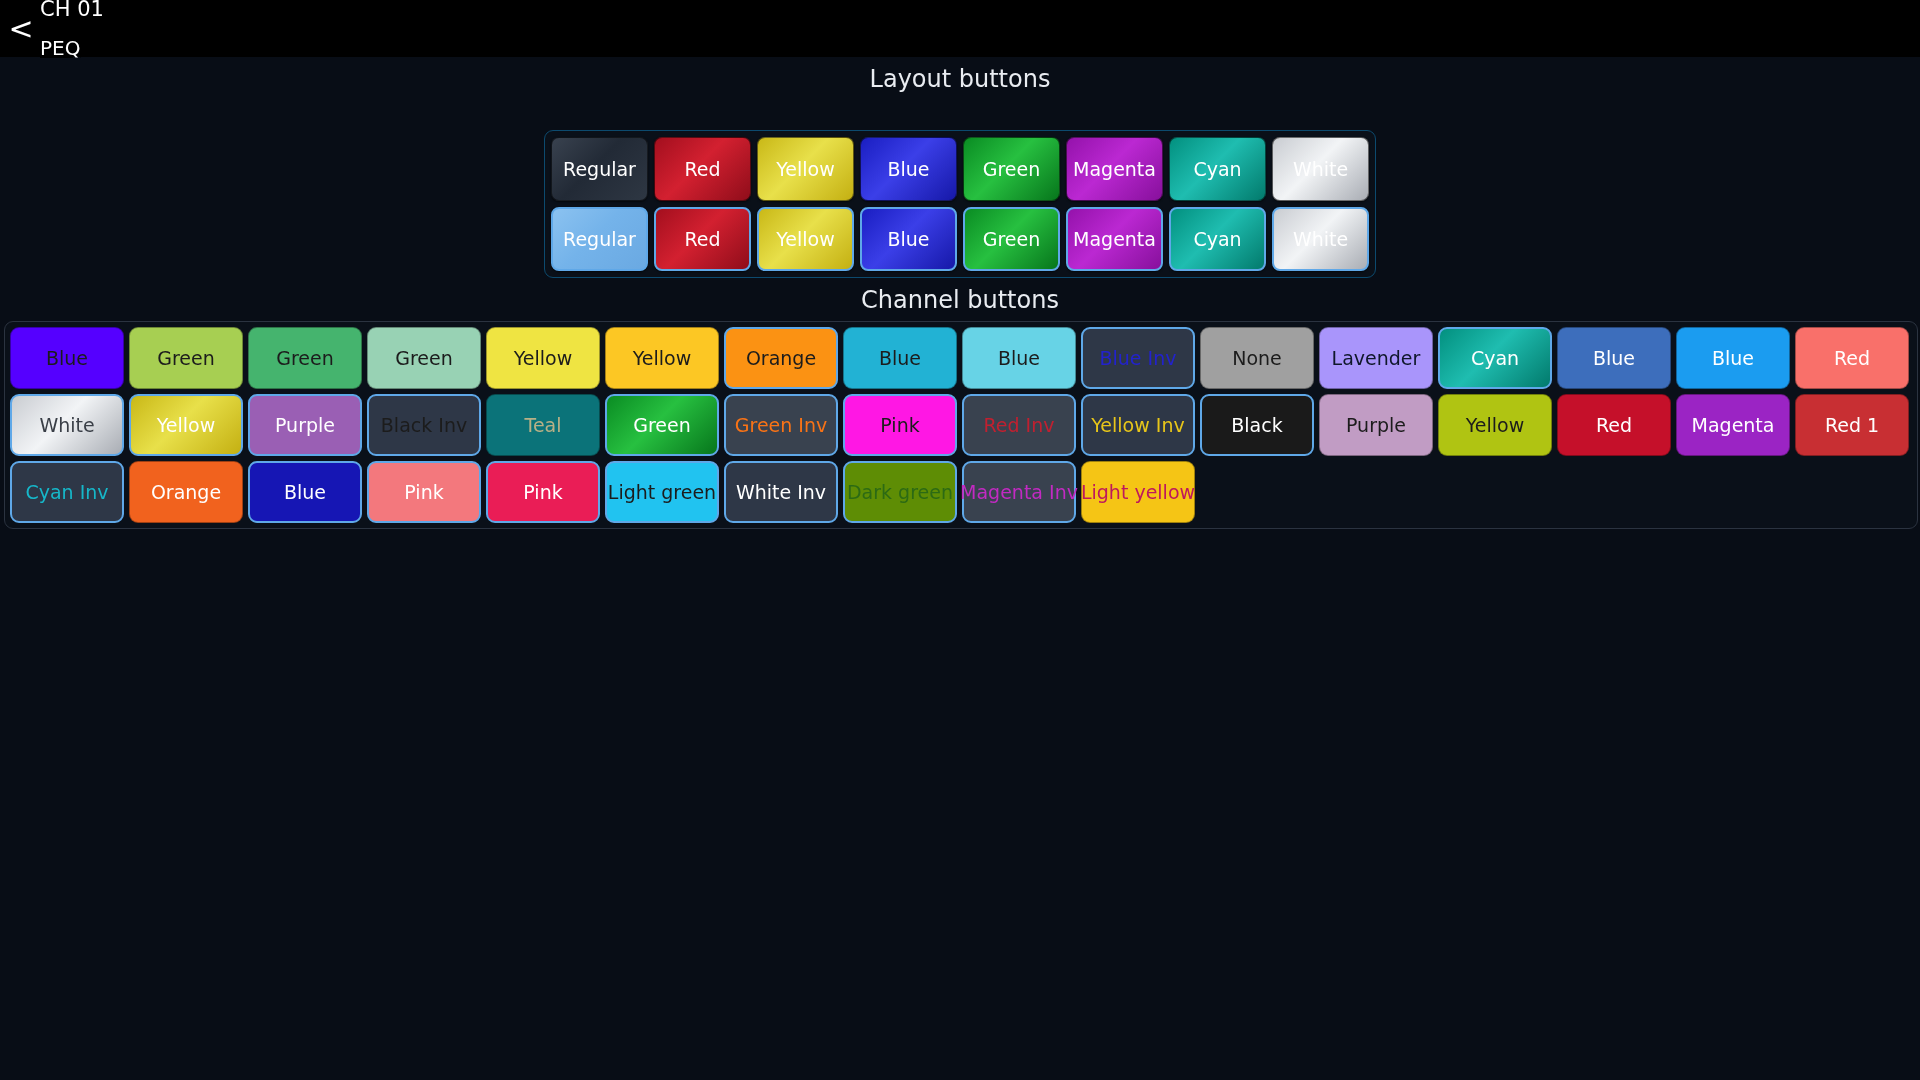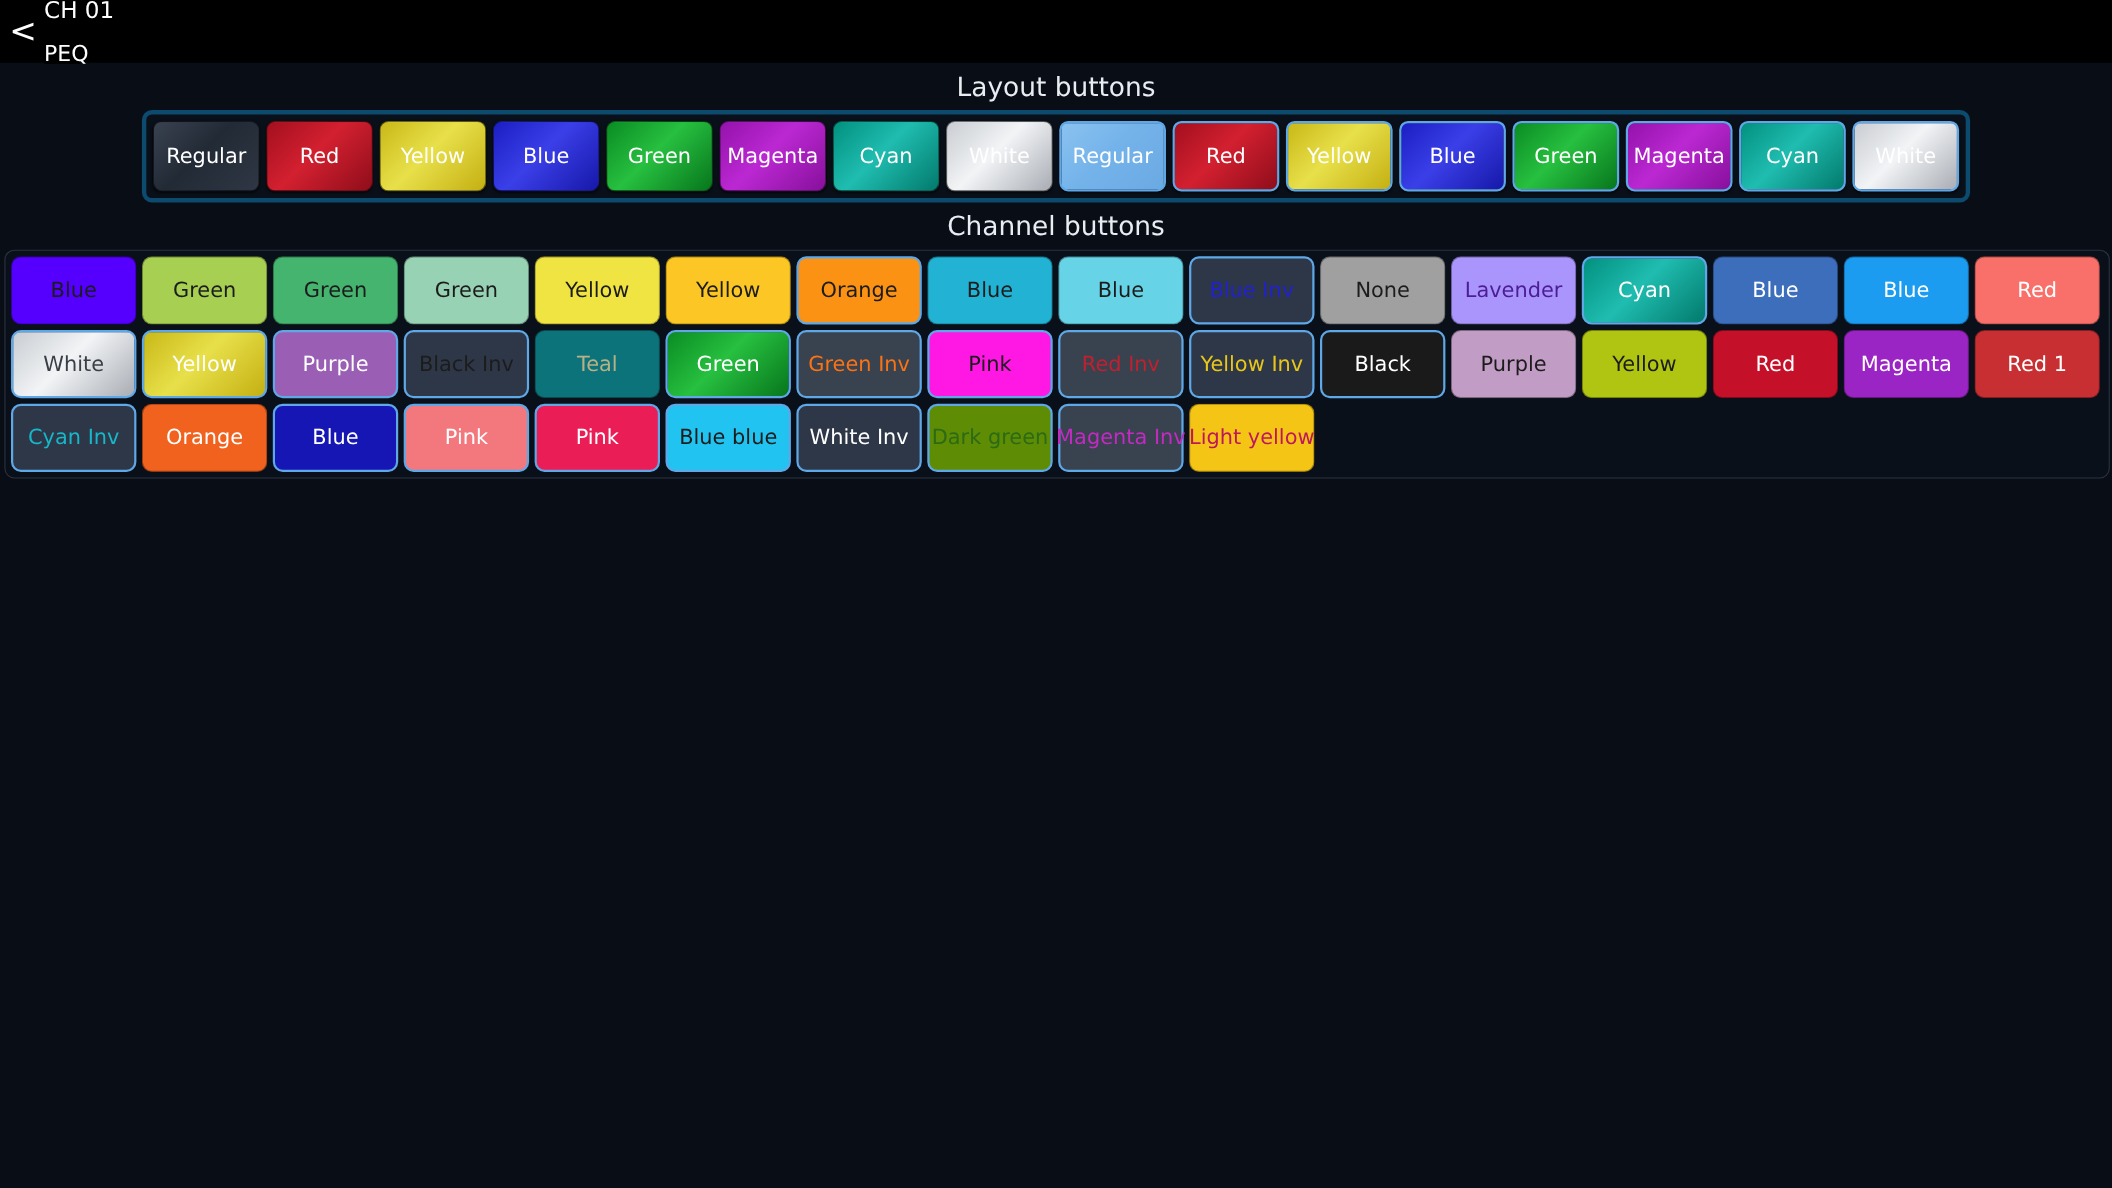--- a/index.html
+++ b/index.html
@@ -42,27 +42,28 @@
     text-align:center;
     color:#e9ecf1;
     font-size:24px;
     padding-top:8px;
     padding-bottom:7px;
   }
 
   
   #layout-wrap { display:flex; justify-content:center; }
   #layout-frame {
-    border:4px solid #0c4a6e;
+    border:1px solid #0c4a6e;
     border-radius:9px;
     padding:6px;
     display:flex;
-    flex-direction:row;
+    flex-direction:column;
     gap:6px;
     background:#0a1019;
+    margin-top:30px;
   }
   .layout-row { display:flex; gap:6px; }
   .lbtn {
     width:97px; height:64px;
     border-radius:8px;
     display:flex; align-items:center; justify-content:center;
     font-size:19px;
     position:relative;
     cursor:pointer;
     border:1px solid rgba(0,0,0,.55);
@@ -193,21 +194,21 @@
         </div>
         <div class="cbtn" style="background: rgb(103, 211, 230); color: rgb(28, 28, 28);">
           <span>Blue</span>
         </div>
         <div class="cbtn sel" style="background: rgb(46, 55, 71); color: rgb(34, 34, 204);">
           <span>Blue Inv</span>
         </div>
         <div class="cbtn" style="background: rgb(160, 160, 160); color: rgb(28, 28, 28);">
           <span>None</span>
         </div>
-        <div class="cbtn" style="background: rgb(169, 149, 251); color: #4c1d95;">
+        <div class="cbtn" style="background: rgb(169, 149, 251); color: #0f172a;">
           <span>Lavender</span>
         </div>
         <div class="cbtn sel" style="background: linear-gradient(135deg, rgb(2, 144, 127), rgb(31, 189, 176) 45%, rgb(2, 122, 108)); color: rgb(255, 255, 255);">
           <span>Cyan</span>
         </div>
         <div class="cbtn" style="background: rgb(61, 110, 188); color: rgb(255, 255, 255);">
           <span>Blue</span>
         </div>
         <div class="cbtn" style="background: rgb(27, 156, 240); color: rgb(255, 255, 255);">
           <span>Blue</span>
@@ -276,21 +277,21 @@
         <div class="cbtn sel" style="background: rgb(22, 22, 180); color: rgb(255, 255, 255);">
           <span>Blue</span>
         </div>
         <div class="cbtn sel" style="background: rgb(243, 120, 125); color: rgb(255, 255, 255);">
           <span>Pink</span>
         </div>
         <div class="cbtn sel" style="background: rgb(234, 29, 86); color: rgb(255, 255, 255);">
           <span>Pink</span>
         </div>
         <div class="cbtn sel" style="background: rgb(33, 195, 240); color: rgb(28, 28, 28);">
-          <span>Blue blue</span>
+          <span>Light green</span>
         </div>
         <div class="cbtn sel" style="background: rgb(46, 55, 71); color: rgb(255, 255, 255);">
           <span>White Inv</span>
         </div>
         <div class="cbtn sel" style="background: rgb(94, 141, 5); color: rgb(44, 106, 20);">
           <span>Dark green</span>
         </div>
         <div class="cbtn sel" style="background: rgb(57, 66, 79); color: rgb(194, 42, 194);">
           <span>Magenta Inv</span>
         </div>

